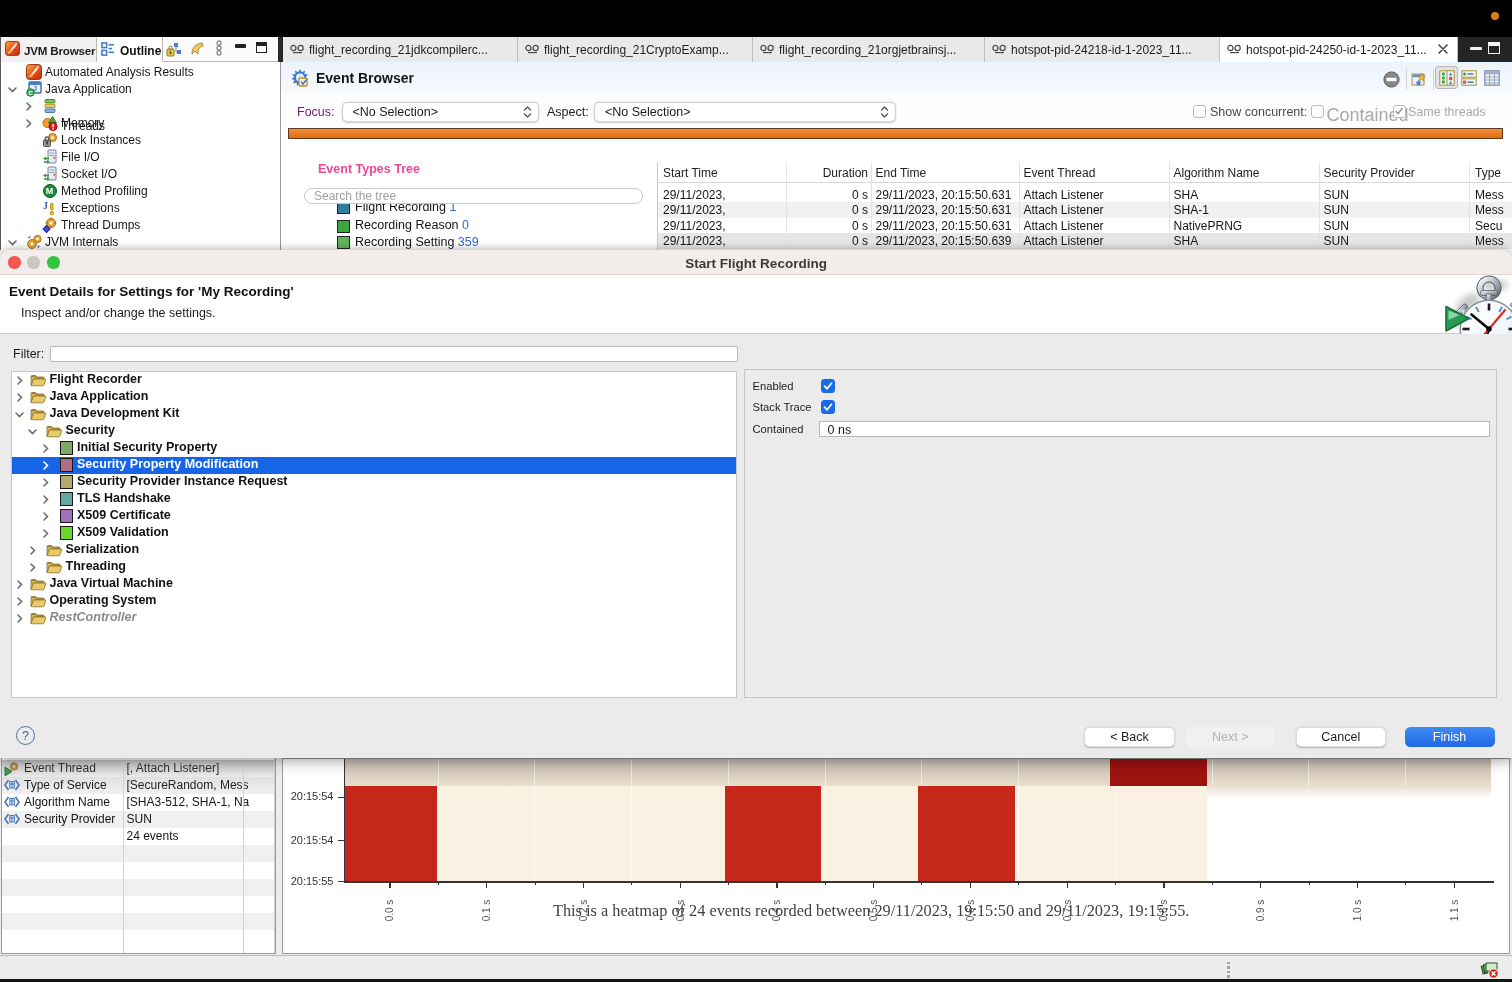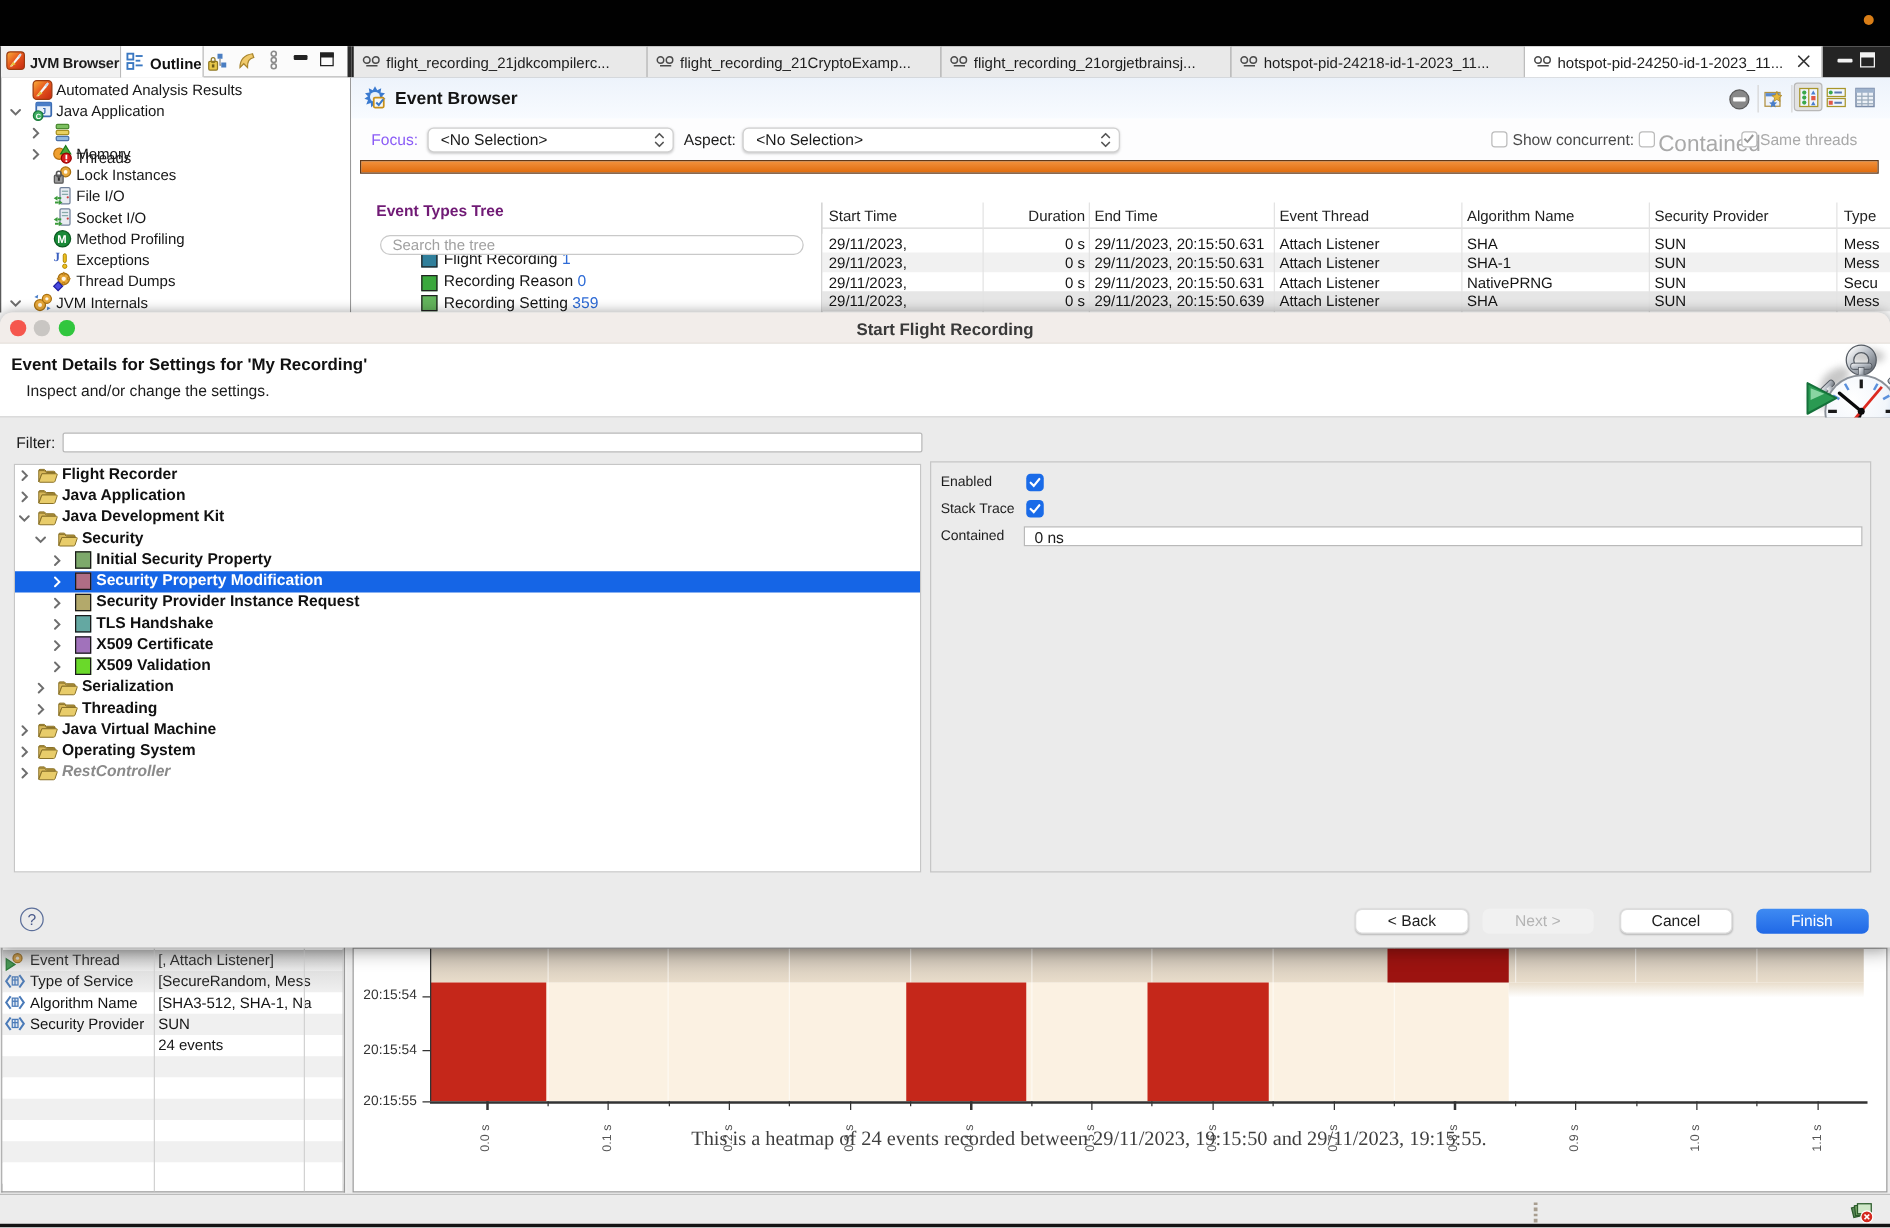--- a/index.html
+++ b/index.html
@@ -249,21 +249,21 @@
 <svg class="abs" style="left:1484px;top:70px" width="16" height="16" viewBox="0 0 16 16">
 <rect x="0.8" y="0.8" width="14.4" height="14.4" fill="#eef2f8" stroke="#7a8ba8" stroke-width="1.2"></rect>
 <rect x="0.8" y="0.8" width="14.4" height="3.4" fill="#9eb2cc"></rect>
 <line x1="1" y1="7" x2="15" y2="7" stroke="#9ab"></line>
     <line x1="1" y1="10" x2="15" y2="10" stroke="#9ab"></line>
     <line x1="1" y1="13" x2="15" y2="13" stroke="#9ab"></line>
 <line x1="5.5" y1="4" x2="5.5" y2="15" stroke="#9ab"></line>
     <line x1="10.5" y1="4" x2="10.5" y2="15" stroke="#9ab"></line>
   </svg>
 <div class="abs" style="left:281px;top:95px;width:1231px;height:33px;background:#fdfdfe;"></div>
-<div class="tx" style="left:297px;top:104.5px;font-size:12.5px;color:#8b5cf6;">Focus:</div>
+<div class="tx" style="left:297px;top:104.5px;font-size:12.5px;color:#701a75;">Focus:</div>
 <div class="abs" style="left:341.5px;top:101.5px;width:197px;height:20px;background:#fff;border:1px solid #d0d0d0;border-radius:5px;box-shadow:0 0.5px 2px rgba(0,0,0,0.18);"></div>
 <div class="tx" style="left:352.5px;top:104.5px;font-size:12.5px;color:#1a1a1a;">&lt;No Selection&gt;</div>
 <svg class="abs" style="left:522.5px;top:105.5px" width="9" height="12" viewBox="0 0 9 12">
 <path d="M1.5 4 L4.5 1 L7.5 4" fill="none" stroke="#555" stroke-width="1.4" stroke-linecap="round" stroke-linejoin="round"></path>
 <path d="M1.5 8 L4.5 11 L7.5 8" fill="none" stroke="#555" stroke-width="1.4" stroke-linecap="round" stroke-linejoin="round"></path>
   </svg>
 <div class="tx" style="left:547px;top:104.5px;font-size:12.5px;color:#1c1c1c;">Aspect:</div>
 <div class="abs" style="left:594px;top:101.5px;width:302px;height:20px;background:#fff;border:1px solid #d0d0d0;border-radius:5px;box-shadow:0 0.5px 2px rgba(0,0,0,0.18);"></div>
 <div class="tx" style="left:605px;top:104.5px;font-size:12.5px;color:#1a1a1a;">&lt;No Selection&gt;</div>
 <svg class="abs" style="left:880px;top:105.5px" width="9" height="12" viewBox="0 0 9 12">
@@ -273,21 +273,21 @@
 <div class="abs" style="left:1192.5px;top:104.5px;width:13px;height:13px;background:#fff;border:1px solid #bbb;border-radius:3px;"></div>
 <div class="tx" style="left:1210px;top:104.5px;font-size:12.5px;color:#4a4a4a;">Show concurrent:</div>
 <div class="abs" style="left:1311px;top:104.5px;width:13px;height:13px;background:#fff;border:1px solid #bbb;border-radius:3px;"></div>
 <div class="tx" style="left:1326.5px;top:104.5px;font-size:18px;color:#a9a9a9;">Contained</div>
 <div class="abs" style="left:1392.5px;top:104.5px;width:13px;height:13px;background:#fff;border:1px solid #bbb;border-radius:3px;"></div>
 <svg class="abs" style="left:1394.0px;top:106.0px" width="10" height="10" viewBox="0 0 10 10">
     <path d="M1.5 5 L4 7.5 L8.5 2" fill="none" stroke="#999" stroke-width="1.6"></path>
   </svg>
 <div class="tx" style="left:1408px;top:104.5px;font-size:12.5px;color:#a9a9a9;">Same threads</div>
 <div class="abs" style="left:288px;top:127.5px;width:1214.5px;height:11px;background:linear-gradient(#f2913c,#e06c0e);border:1px solid #60391a;"></div>
-<div class="tx b" style="left:301px;top:162px;font-size:12.5px;color:#701a75;">Event Types Tree</div>
+<div class="tx b" style="left:318px;top:162px;font-size:12.5px;color:#ec4899;">Event Types Tree</div>
 <div class="abs" style="left:337px;top:201.3px;width:13px;height:13px;background:#2f7f9b;border:1px solid #222;"></div>
 <div class="tx" style="left:355px;top:199.8px;font-size:12.5px;color:#161616;">Flight Recording <span style="color:#2e6bd6">1</span></div>
 <div class="abs" style="left:337px;top:219.5px;width:13px;height:13px;background:#3aa83c;border:1px solid #222;"></div>
 <div class="tx" style="left:355px;top:218px;font-size:12.5px;color:#161616;">Recording Reason <span style="color:#2e6bd6">0</span></div>
 <div class="abs" style="left:337px;top:236.0px;width:13px;height:13px;background:#63b45c;border:1px solid #222;"></div>
 <div class="tx" style="left:355px;top:234.5px;font-size:12.5px;color:#161616;">Recording Setting <span style="color:#2e6bd6">359</span></div>
 <div class="abs" style="left:303.5px;top:187.5px;width:339px;height:16px;background:#fff;border:1px solid #c9c9c9;border-radius:8px;"></div>
 <div class="tx" style="left:314px;top:189px;font-size:12px;color:#a0a0a0;">Search the tree</div>
 <div class="abs" style="left:657px;top:162px;width:1px;height:88px;background:#c9c9c9;"></div>
 <div class="tx b" style="left:663px;top:165.5px;font-size:12px;color:#222;font-weight:normal;">Start Time</div>

